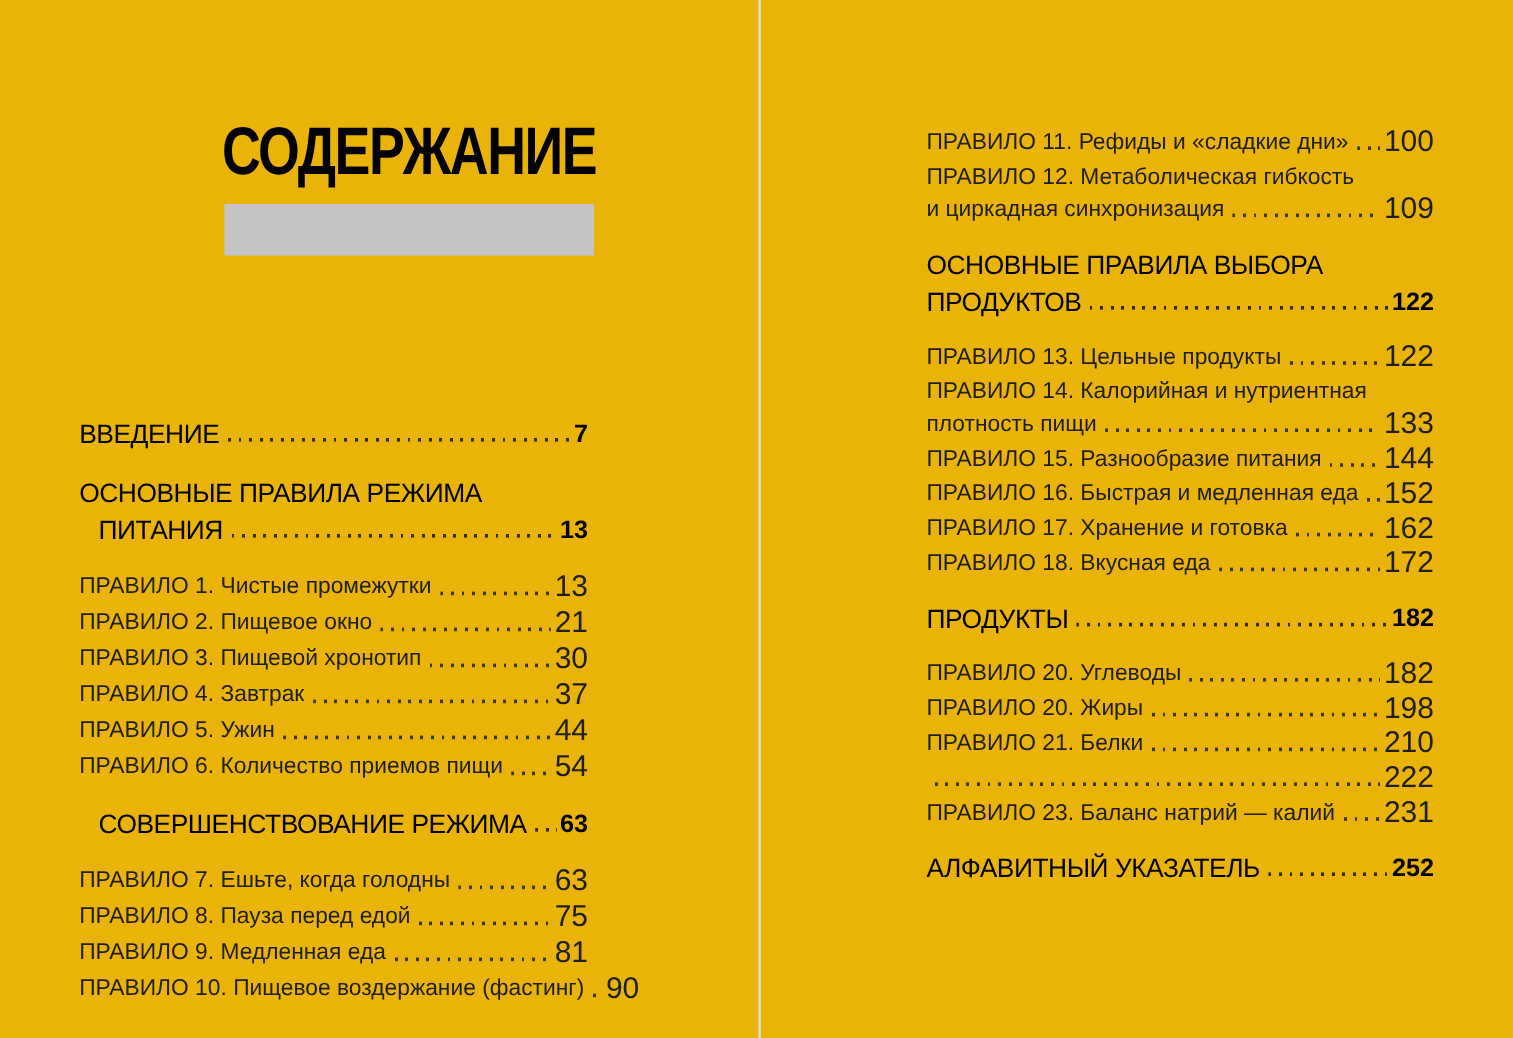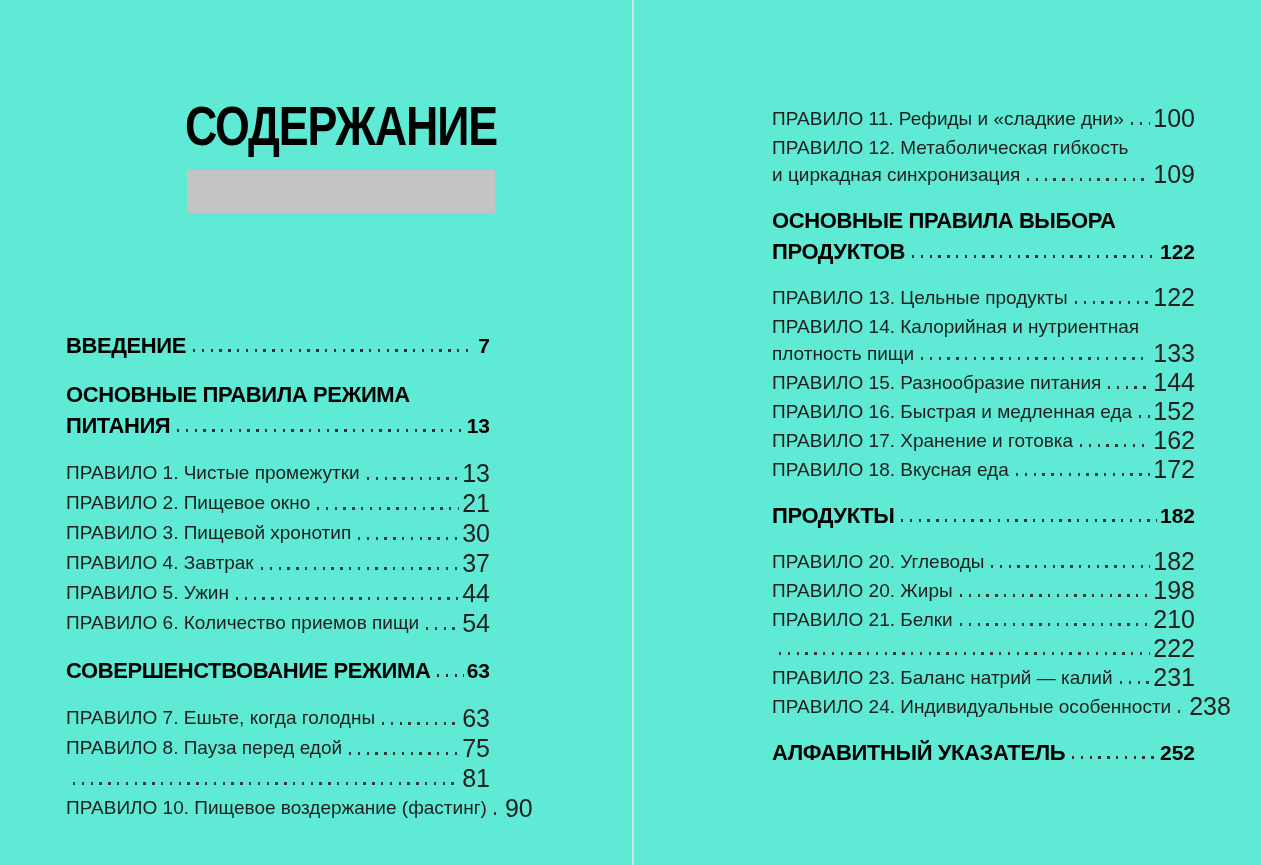--- a/index.html
+++ b/index.html
@@ -1,53 +1,53 @@
 <!DOCTYPE html>
 <html><head>
 <meta charset="utf-8">
 <style>
   html,body { margin:0; padding:0; background:#ffffff; }
   #canvas {
-    position:relative; width:1261px; height:865px; background:#5eead4;
+    position:relative; width:1261px; height:865px; background:#eab308;
     font-family:"Liberation Sans", sans-serif; color:#1c1c1c; overflow:hidden;
   }
   .divider { position:absolute; left:632px; top:0; width:2px; height:865px; background:#dcdce4; }
 
   .title {
     position:absolute; left:185px; top:98px;
     font-size:56px; font-weight:bold; color:#000;
     letter-spacing:-1.5px; line-height:1;
     transform:scaleX(0.80); transform-origin:left top; white-space:nowrap;
   }
   .title-bar { position:absolute; left:187px; top:170px; width:308px; height:43px; background:#c4c4c4; }
 
   .toc { position:absolute; }
-  .toc-left  { left:66px;  top:330px; width:424px; }
+  .toc-left  { left:66px;  top:346px; width:424px; }
   .toc-right { left:772px; top:104px; width:423px; }
 
   .row { display:flex; height:30px; line-height:30px; white-space:nowrap; }
   .row .lbl { font-size:19px; color:#1f1f1f; }
   .row .num { font-size:25px; color:#1f1f1f; }
   .leader {
     flex:1 1 auto; min-width:8px; align-self:flex-end;
     height:3px; margin:0 3px 8px 7px;
     background:repeating-linear-gradient(90deg,#3a3a3a 0 2.4px,transparent 2.4px 8.8px);
   }
 
   .heading { height:31px; line-height:31px; }
-  .heading .lbl { font-size:22px; font-weight:bold; color:#000; letter-spacing:-0.4px; }
+  .heading .lbl { font-size:22px; font-weight:normal; color:#000; letter-spacing:-0.4px; }
   .heading .num { font-size:21px; font-weight:bold; color:#000; }
   .heading .leader { margin-bottom:9px; background:repeating-linear-gradient(90deg,#2e2e2e 0 2.4px,transparent 2.4px 8.8px); }
 
   .cont { height:26px; line-height:26px; }
   .cont.row { margin-top:-2px; }
 
   .mt17 { margin-top:17px; }
   .mt18 { margin-top:18px; }
-  .mb17 { margin-bottom:17px; }
+  .mb17 { margin-bottom:17px;margin-left:16px; }
   .mt16 { margin-top:16px; }
   .mb16 { margin-bottom:16px; }
   .toc-right .item { height:29px; line-height:29px; }
 </style>
 </head>
 <body>
 
 <div id="canvas">
 
   <div class="divider"></div>
@@ -113,20 +113,21 @@
       <span class="lbl">ПРАВИЛО 7. Ешьте, когда голодны</span>
       <span class="leader"></span>
       <span class="num">63</span>
     </div>
     <div class="row item">
       <span class="lbl">ПРАВИЛО 8. Пауза перед едой</span>
       <span class="leader"></span>
       <span class="num">75</span>
     </div>
     <div class="row item">
+      <span class="lbl">ПРАВИЛО 9. Медленная еда</span>
       <span class="leader"></span>
       <span class="num">81</span>
     </div>
     <div class="row item">
       <span class="lbl">ПРАВИЛО 10. Пищевое воздержание (фастинг)</span>
       <span class="leader"></span>
       <span class="num">90</span>
     </div>
   </div>
 
@@ -215,25 +216,20 @@
     </div>
     <div class="row item">
       <span class="leader"></span>
       <span class="num">222</span>
     </div>
     <div class="row item">
       <span class="lbl">ПРАВИЛО 23. Баланс натрий — калий</span>
       <span class="leader"></span>
       <span class="num">231</span>
     </div>
-    <div class="row item">
-      <span class="lbl">ПРАВИЛО 24. Индивидуальные особенности</span>
-      <span class="leader"></span>
-      <span class="num">238</span>
-    </div>
 
     <div class="row heading mt16">
       <span class="lbl">АЛФАВИТНЫЙ УКАЗАТЕЛЬ</span>
       <span class="leader"></span>
       <span class="num">252</span>
     </div>
   </div>
 
 </div>
 

